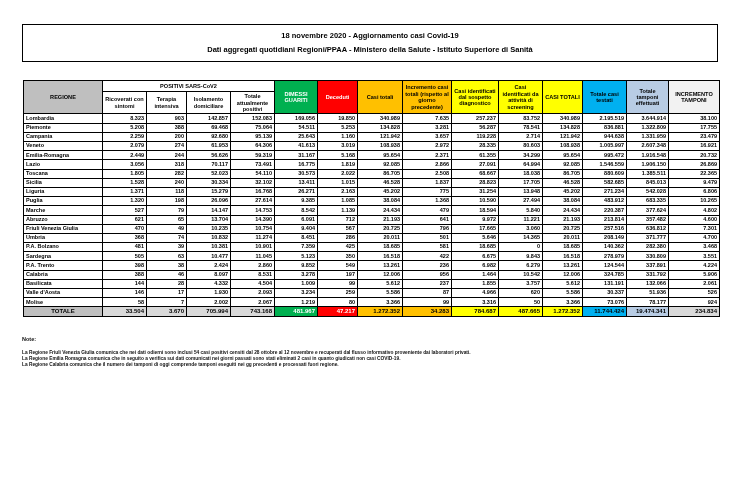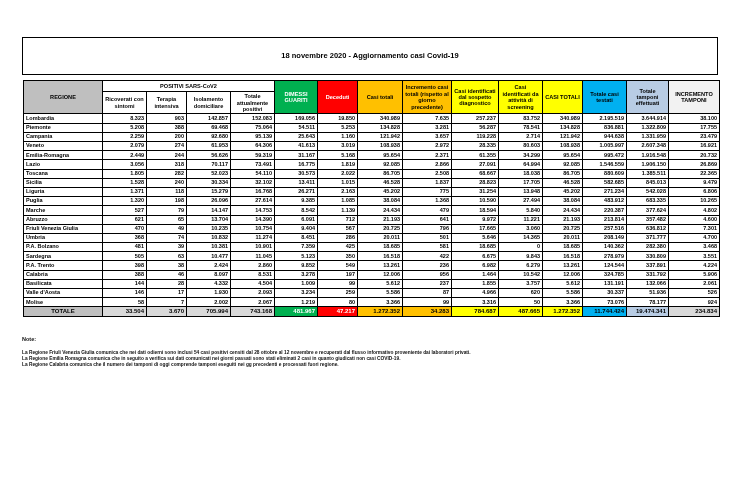--- a/index.html
+++ b/index.html
@@ -8,21 +8,21 @@
     width:740px;height:480px;
     background:#ffffff;
     font-family:"Liberation Sans", sans-serif;
     color:#000;
     overflow:hidden;
   }
   .title-box{
     position:absolute;left:22px;top:24px;width:694px;height:36px;
     border:1px solid #000;
     display:flex;flex-direction:column;justify-content:space-evenly;
-    text-align:center;font-weight:bold;font-size:7.5px;line-height:8px;margin-top:13px;
+    text-align:center;font-weight:bold;font-size:7.5px;line-height:8px;
   }
   table.covid{
     position:absolute;left:23px;top:80px;
     border-collapse:collapse;table-layout:fixed;
     font-size:5.5px;font-weight:bold;
   }
   table.covid th, table.covid td{
     border:1px solid #000;
     padding:0 2px;
     overflow:hidden;white-space:nowrap;
@@ -63,20 +63,21 @@
   .notes .notes-title{font-size:5.5px;margin-bottom:8px;}
   .notes .note-line{font-size:4.8px;line-height:6.2px;}
 </style>
 </head>
 <body>
 
 <div class="page">
 
   <div class="title-box">
     <div>18 novembre 2020 - Aggiornamento casi Covid-19</div>
+    <div>Dati aggregati quotidiani Regioni/PPAA - Ministero della Salute - Istituto Superiore di Sanità</div>
   </div>
 
   <table class="covid">
     <colgroup>
       <col style="width:79px">
         <col style="width:44px">
         <col style="width:40px">
       <col style="width:44px">
         <col style="width:44px">
         <col style="width:43px">

